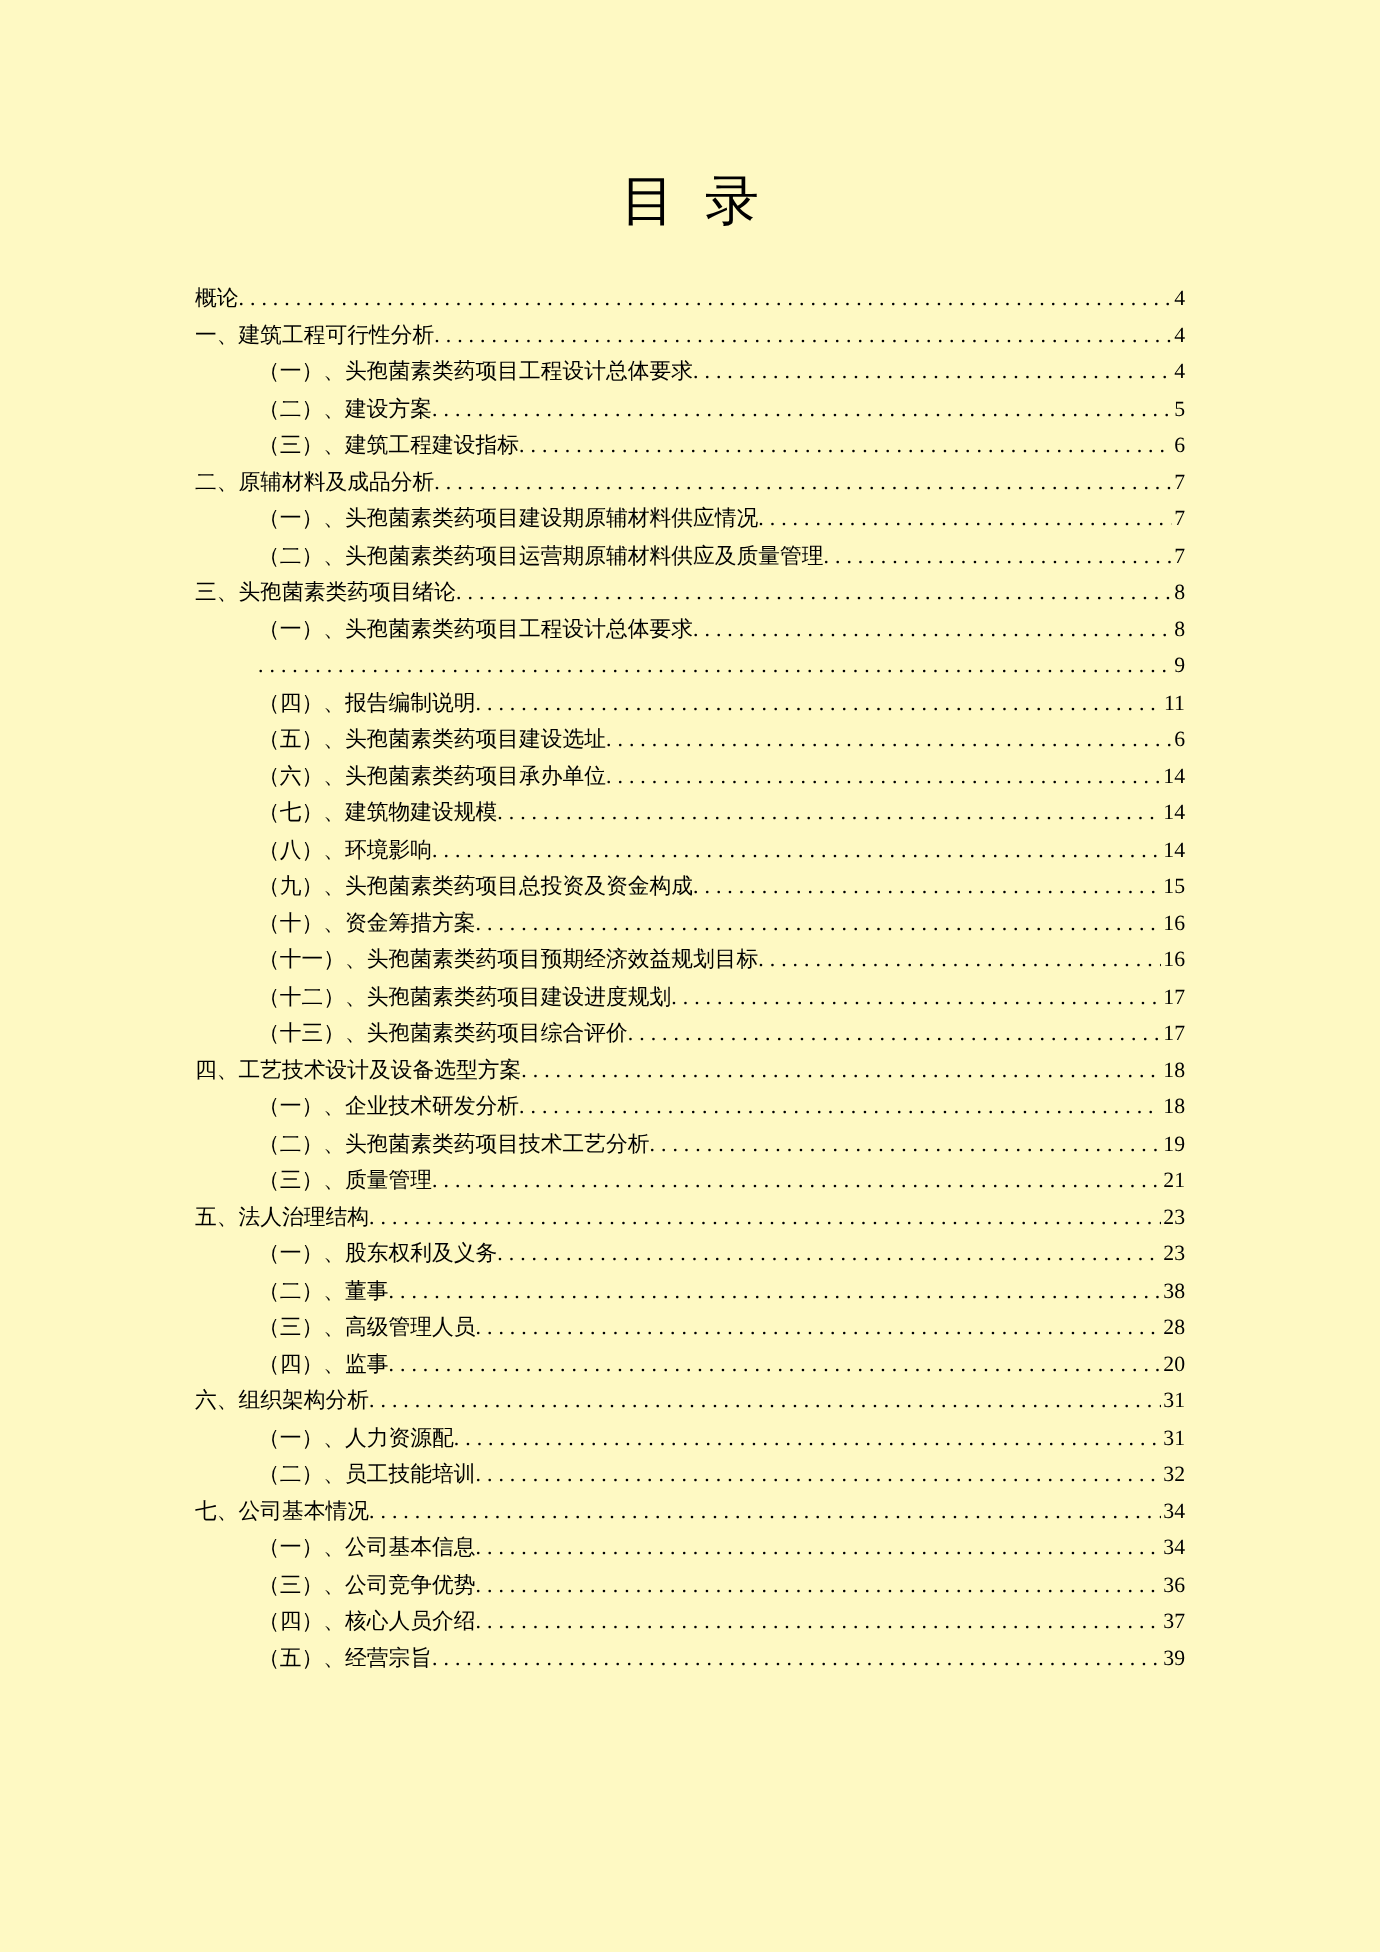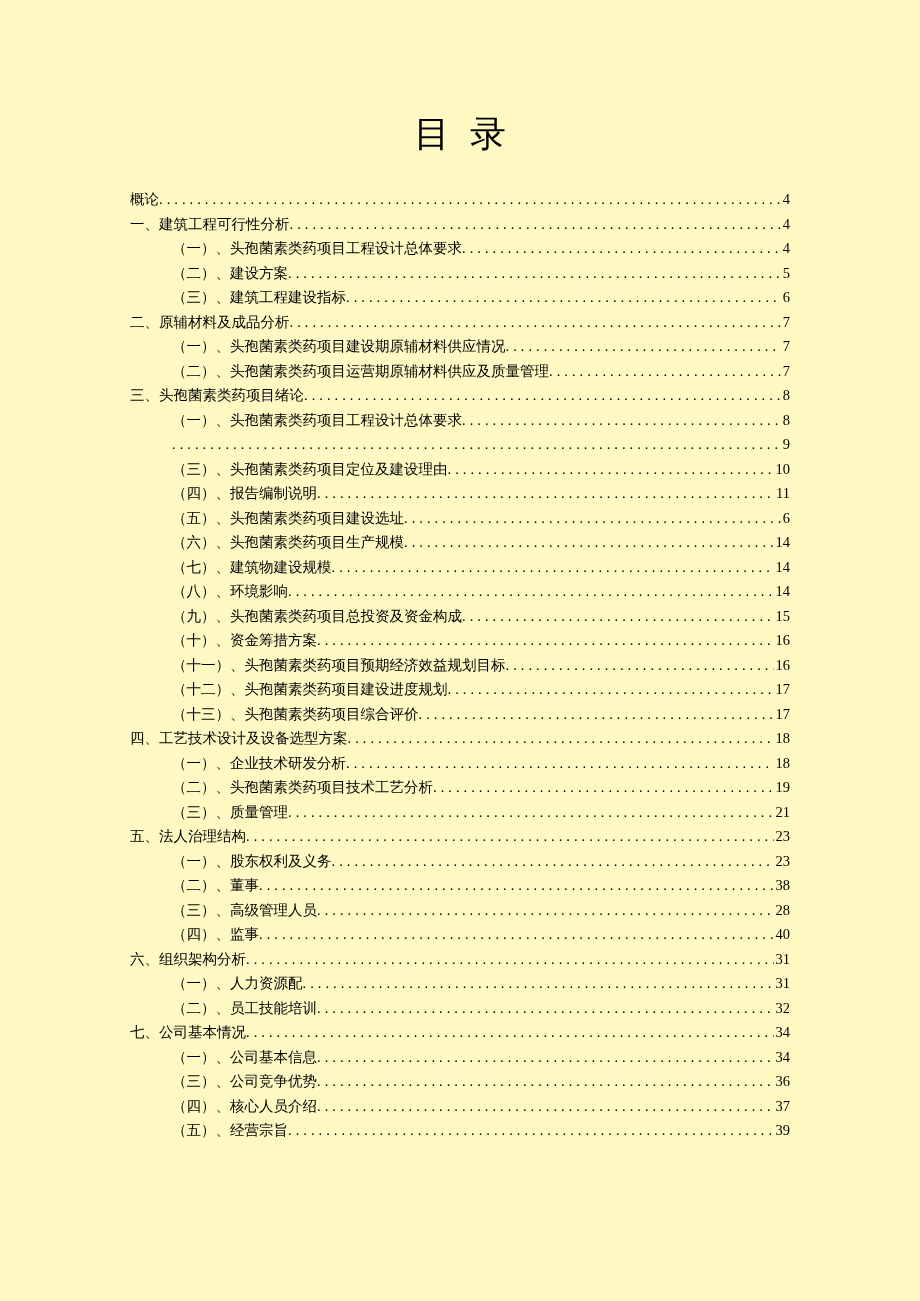--- a/index.html
+++ b/index.html
@@ -102,36 +102,31 @@
       <div class="toc-line indent-1">
         <span class="lbl">（一）、头孢菌素类药项目工程设计总体要求</span>
         <span class="dots"></span>
         <span class="pg">8</span>
       </div>
       <div class="toc-line indent-1">
         <span class="dots"></span>
         <span class="pg">9</span>
       </div>
       <div class="toc-line indent-1">
-        <span class="lbl">（三）、头孢菌素类药项目定位及建设理由</span>
-        <span class="dots"></span>
-        <span class="pg">10</span>
-      </div>
-      <div class="toc-line indent-1">
         <span class="lbl">（四）、报告编制说明</span>
         <span class="dots"></span>
         <span class="pg">11</span>
       </div>
       <div class="toc-line indent-1">
         <span class="lbl">（五）、头孢菌素类药项目建设选址</span>
         <span class="dots"></span>
         <span class="pg">6</span>
       </div>
       <div class="toc-line indent-1">
-        <span class="lbl">（六）、头孢菌素类药项目生产规模</span>
+        <span class="lbl">（六）、头孢菌素类药项目承办单位</span>
         <span class="dots"></span>
         <span class="pg">14</span>
       </div>
       <div class="toc-line indent-1">
         <span class="lbl">（七）、建筑物建设规模</span>
         <span class="dots"></span>
         <span class="pg">14</span>
       </div>
       <div class="toc-line indent-1">
         <span class="lbl">（八）、环境影响</span>
@@ -199,21 +194,21 @@
         <span class="pg">38</span>
       </div>
       <div class="toc-line indent-1">
         <span class="lbl">（三）、高级管理人员</span>
         <span class="dots"></span>
         <span class="pg">28</span>
       </div>
       <div class="toc-line indent-1">
         <span class="lbl">（四）、监事</span>
         <span class="dots"></span>
-        <span class="pg">40</span>
+        <span class="pg">20</span>
       </div>
       <div class="toc-line indent-0">
         <span class="lbl">六、组织架构分析</span>
         <span class="dots"></span>
         <span class="pg">31</span>
       </div>
       <div class="toc-line indent-1">
         <span class="lbl">（一）、人力资源配</span>
         <span class="dots"></span>
         <span class="pg">31</span>

